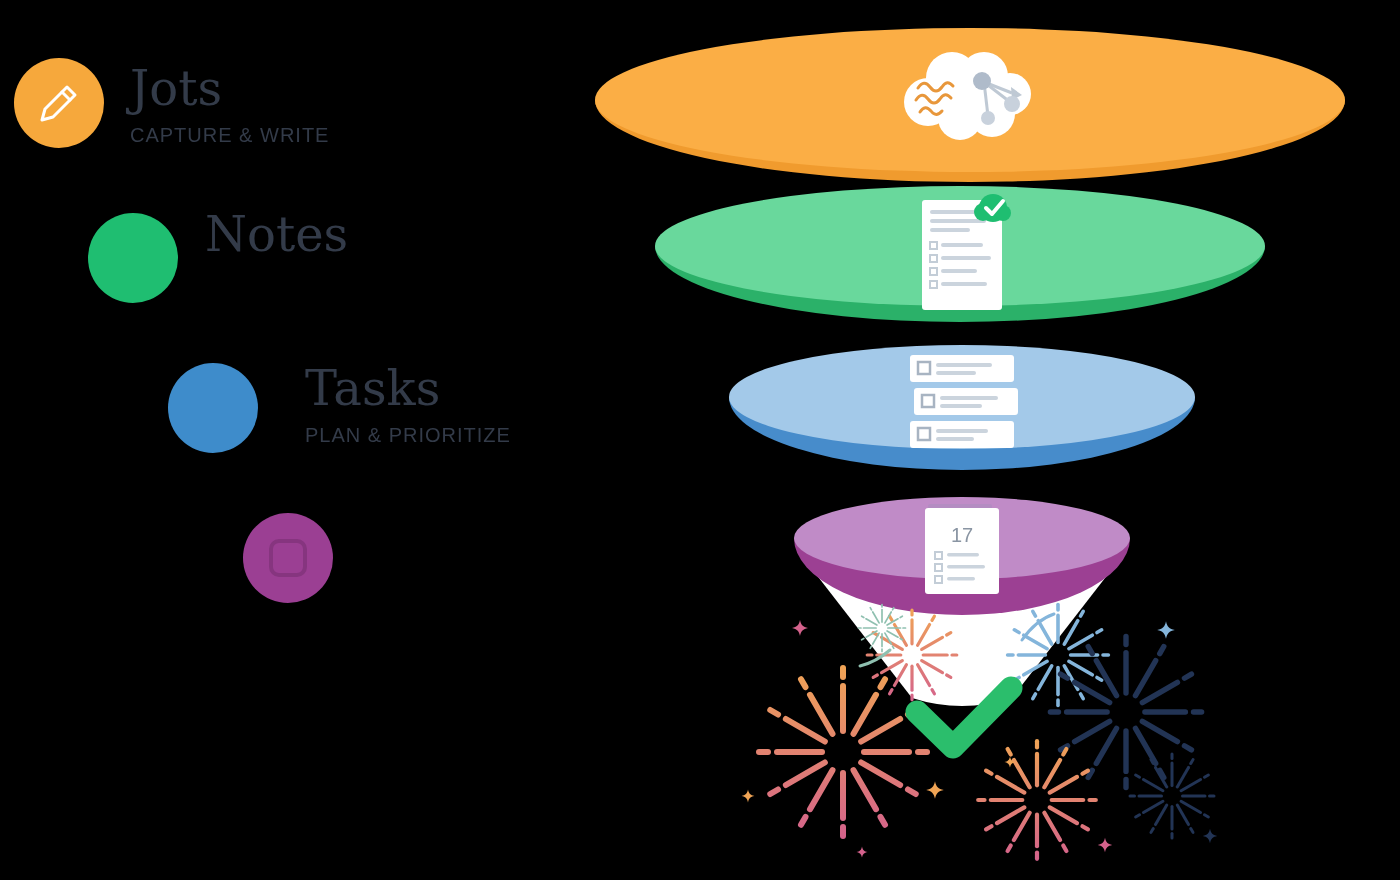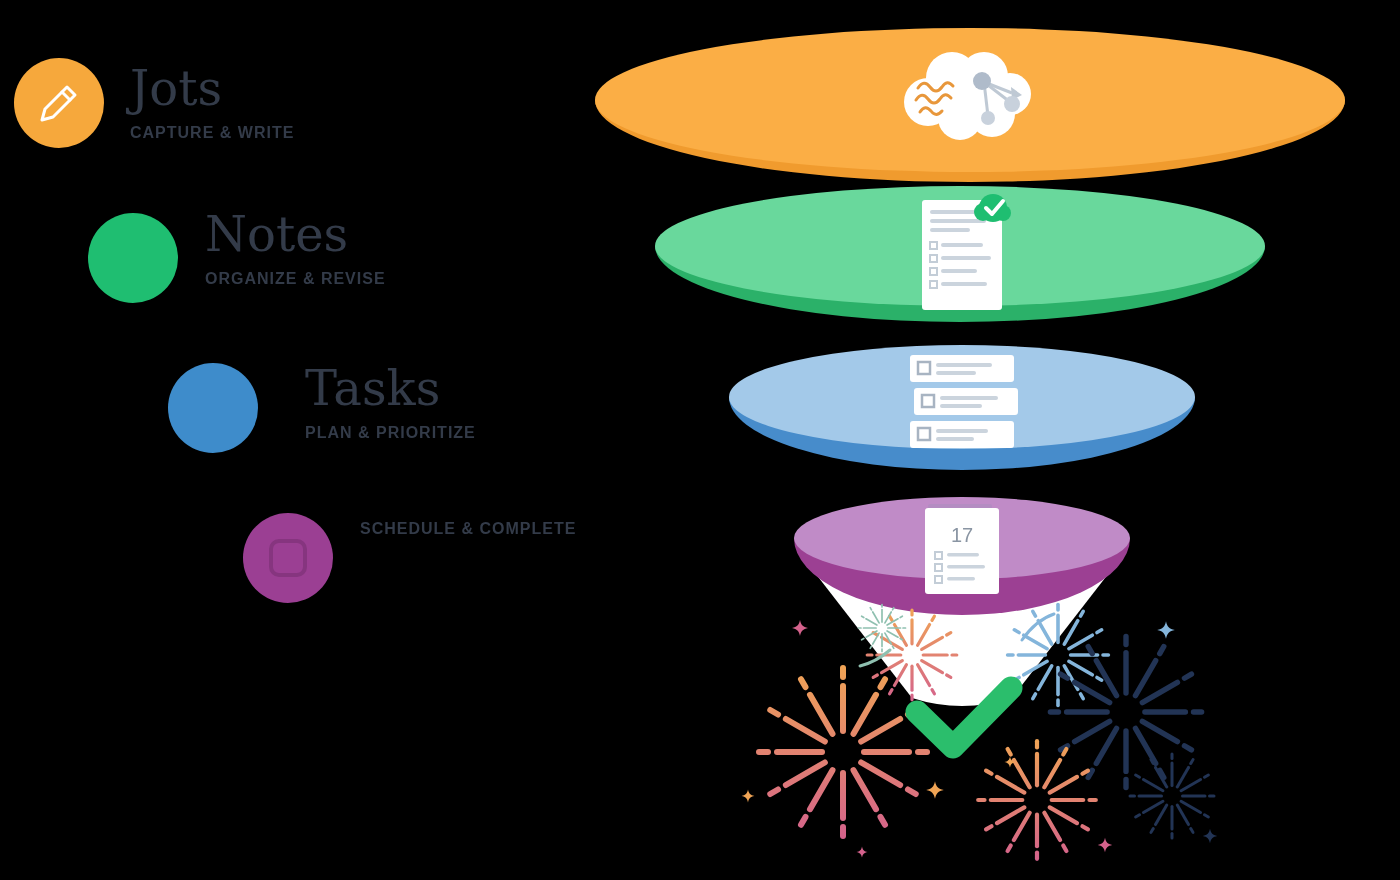--- a/index.html
+++ b/index.html
@@ -11,21 +11,21 @@
     font-family:"Liberation Sans",sans-serif;
   }
   .bullet{position:absolute;width:90px;height:90px;border-radius:50%;
           display:flex;align-items:center;justify-content:center;}
   .ltext{position:absolute;}
   .title{
     font-family:"DejaVu Serif",serif;
     font-size:48px;line-height:1.12;color:var(--text);
   }
   .subtitle{
-    font-weight:bold;font-size:16px;letter-spacing:1px;
+    font-weight:normal;font-size:20px;letter-spacing:1px;
     color:var(--text);margin-top:8px;white-space:nowrap;
   }
   
   .b0{left:14px;top:58px;}   .t0{left:130px;top:62px;}
   .b1{left:88px;top:213px;}  .t1{left:205px;top:208px;}
   .b2{left:168px;top:363px;} .t2{left:285px;top:362px;margin-left:20px;}
   .b3{left:243px;top:513px;} .t3{left:360px;top:512px;}
   .funnel-svg{position:absolute;left:560px;top:0;}
   svg text{font-family:"Liberation Sans",sans-serif;}
 </style>
@@ -45,36 +45,34 @@
       </svg>
     </div>
     <div class="ltext t0">
       <div class="title">Jots</div>
       <div class="subtitle">CAPTURE &amp; WRITE</div>
     </div>
 
     <div class="bullet b1" style="background-color: rgb(31, 190, 113);"></div>
     <div class="ltext t1">
       <div class="title">Notes</div>
-      <div class="subtitle">ORGANIZE &amp; REVISE</div>
     </div>
 
     <div class="bullet b2" style="background-color: rgb(62, 140, 203);"></div>
     <div class="ltext t2">
       <div class="title">Tasks</div>
       <div class="subtitle">PLAN &amp; PRIORITIZE</div>
     </div>
 
     <div class="bullet b3" style="background-color: rgb(155, 63, 147);">
       <svg width="90" height="90" viewBox="-45 -45 90 90">
         <rect x="-17" y="-17" width="34" height="34" rx="8" fill="none" stroke="#86357F" stroke-width="4"></rect>
       </svg>
     </div>
     <div class="ltext t3">
-      <div class="subtitle">SCHEDULE &amp; COMPLETE</div>
     </div>
   </div>
 
   <svg class="funnel-svg" width="840" height="880" viewBox="0 0 840 880">
 
     <defs>
       <g id="fw" fill="none" stroke-linecap="round" stroke-width="4">
         <line x1="14" y1="0" x2="44" y2="0"></line>
         <line x1="12.1" y1="7" x2="38.1" y2="22"></line>
         <line x1="7" y1="12.1" x2="22" y2="38.1"></line>

